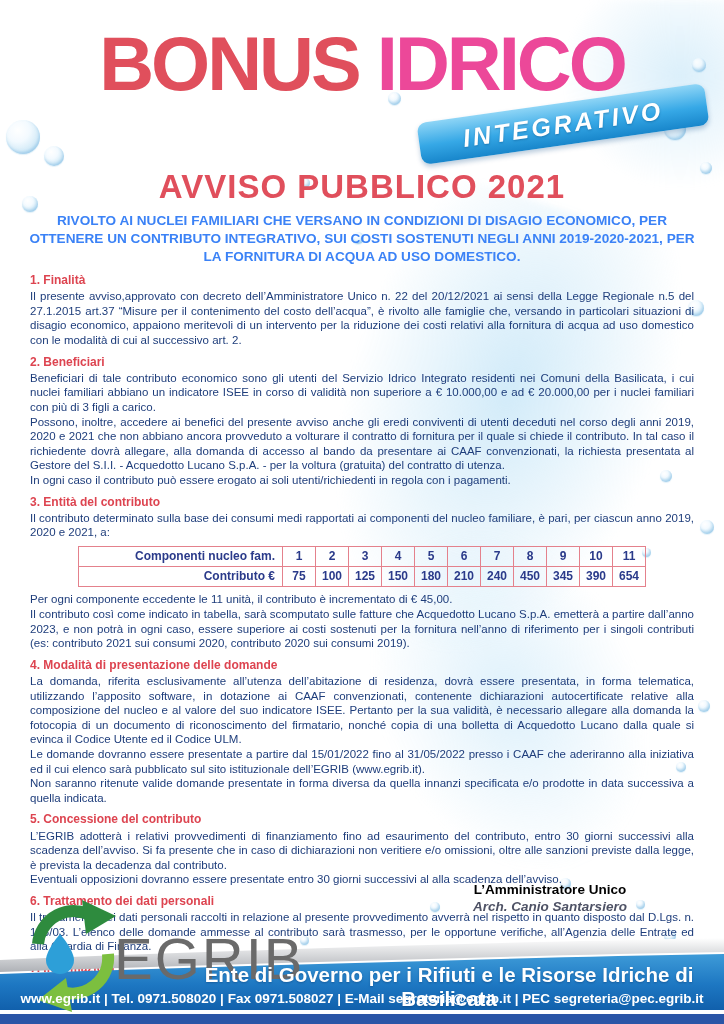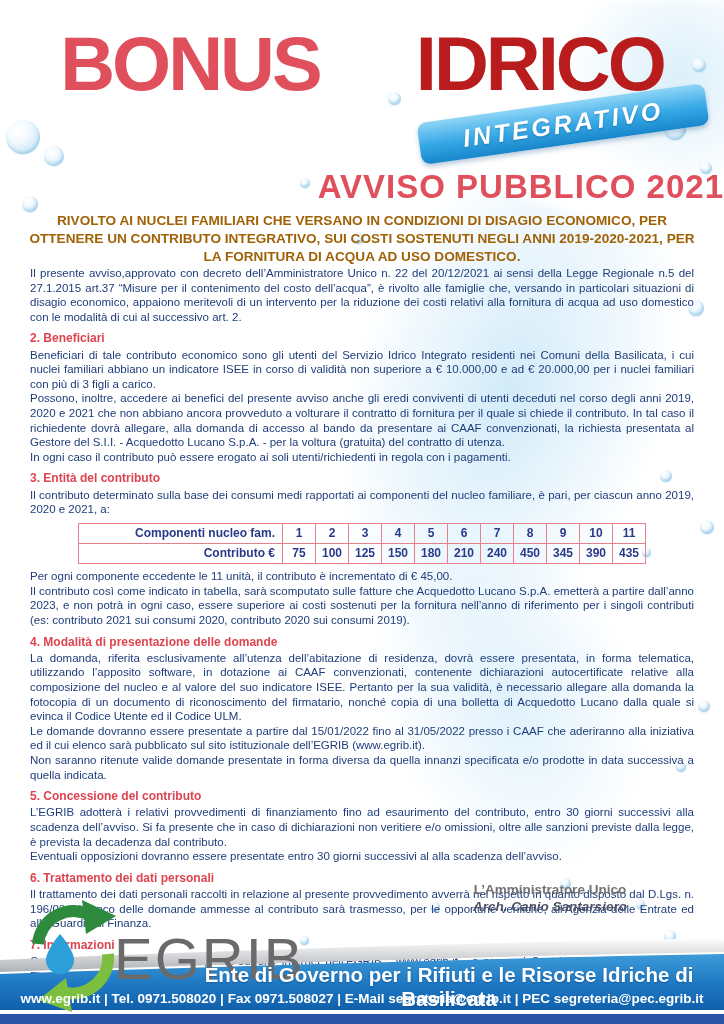--- a/index.html
+++ b/index.html
@@ -19,46 +19,46 @@
         background:radial-gradient(ellipse at 50% 50%, rgba(170,218,245,.38), rgba(255,255,255,0) 70%);
         transform:rotate(-24deg);filter:blur(4px);}
   .splash-c{left:560px;top:0px;width:200px;height:190px;
         background:radial-gradient(ellipse at 60% 40%, rgba(175,220,245,.45), rgba(255,255,255,0) 70%);
         filter:blur(3px);}
 
   
   .main-title{position:absolute;top:26px;left:0;width:100%;text-align:center;
         font-size:76px;font-weight:bold;letter-spacing:-3px;line-height:1;white-space:nowrap;}
   .t-red{color:#e04f5c;}
-  .t-blue{color:#b91c1c;margin-left:39px;}
+  .t-blue{color:#ec4899;}
   .ribbon{position:absolute;top:103px;right:16px;width:290px;height:42px;transform:rotate(-8deg);
         background:linear-gradient(180deg,#8ed5f6 0%,#36a8e6 55%,#1886cb 100%);
         border-radius:9px;display:flex;align-items:center;justify-content:center;
         box-shadow:0 3px 5px rgba(0,70,130,.28);}
   .ribbon span{color:#ffffff;font-style:italic;font-weight:bold;font-size:25px;letter-spacing:3px;
         text-shadow:0 1px 2px rgba(0,60,110,.35);}
-  .avviso{position:absolute;top:168px;left:0;width:100%;text-align:right;
+  .avviso{position:absolute;top:168px;left:0;width:100%;text-align:center;
         color:#e04f5c;font-size:33px;font-weight:bold;letter-spacing:1px;}
   .intro{position:absolute;top:212px;left:20px;width:684px;text-align:center;
-        color:#a16207;font-weight:bold;font-size:13.6px;line-height:1.32;}
+        color:#3b82f6;font-weight:bold;font-size:13.6px;line-height:1.32;}
 
   
   .content{position:absolute;top:266px;left:30px;width:664px;
         color:#1e3d7b;font-size:11.5px;line-height:1.27;text-align:justify;}
   .sec-title{color:#dd4450;font-weight:bold;font-size:12px;margin:7px 0 1px 0;text-align:left;}
   .content p{margin:0;}
 
   table.contrib{border-collapse:collapse;margin:6px auto 5px auto;}
   table.contrib td{border:1px solid #e4818c;text-align:center;font-weight:bold;
         font-size:12px;color:#2a3a8a;padding:2px 0;width:32px;}
   table.contrib td.lbl{width:196px;text-align:right;padding-right:7px;}
 
   
   .signature{position:absolute;top:882px;left:395px;width:310px;text-align:center;line-height:1.25;}
-  .sig-role{color:#737373;font-weight:bold;font-size:13.5px;}
+  .sig-role{color:#000000;font-weight:bold;font-size:13.5px;}
   .sig-name{color:#4e5265;font-weight:bold;font-size:13.5px;font-style:italic;}
 
   
   .logo{position:absolute;left:24px;top:896px;display:flex;align-items:center;z-index:5;}
   .logo-text{font-size:58px;color:#6a6a6a;letter-spacing:2px;margin-left:-6px;margin-top:6px;}
 
   
   .footer-svg{position:absolute;left:0;top:924px;width:724px;height:100px;z-index:2;}
   .footer-org{position:absolute;top:963px;left:169px;width:560px;text-align:center;z-index:6;
         color:#ffffff;font-weight:bold;font-size:20.5px;text-shadow:0 1px 2px rgba(0,40,90,.35);}
@@ -103,20 +103,21 @@
   <div class="ribbon">
     <span>INTEGRATIVO</span>
   </div>
 
   <div class="avviso">AVVISO PUBBLICO 2021</div>
 
   <div class="intro">RIVOLTO AI NUCLEI FAMILIARI CHE VERSANO IN CONDIZIONI DI DISAGIO ECONOMICO, PER OTTENERE UN CONTRIBUTO INTEGRATIVO, SUI COSTI SOSTENUTI NEGLI ANNI 2019-2020-2021, PER LA FORNITURA DI ACQUA AD USO DOMESTICO.</div>
 
   <div class="content">
 
+    <div class="sec-title">1. Finalità</div>
     <p>Il presente avviso,approvato con decreto dell’Amministratore Unico n. 22 del 20/12/2021 ai sensi della Legge Regionale n.5 del 27.1.2015 art.37 “Misure per il contenimento del costo dell’acqua”, è rivolto alle famiglie che, versando in particolari situazioni di disagio economico, appaiono meritevoli di un intervento per la riduzione dei costi relativi alla fornitura di acqua ad uso domestico con le modalità di cui al successivo art. 2.</p>
 
     <div class="sec-title">2. Beneficiari</div>
     <p>Beneficiari di tale contributo economico sono gli utenti del Servizio Idrico Integrato residenti  nei Comuni della Basilicata, i cui nuclei familiari abbiano un indicatore ISEE in corso di validità non superiore a € 10.000,00 e ad € 20.000,00 per i nuclei familiari con più di 3 figli a carico.</p>
     <p>Possono, inoltre, accedere ai benefici del presente avviso anche gli eredi conviventi di utenti deceduti nel corso degli anni  2019, 2020 e 2021 che non abbiano ancora provveduto a volturare il contratto di fornitura per il quale si chiede il contributo. In tal caso il richiedente dovrà allegare, alla domanda di accesso al bando da presentare ai CAAF convenzionati, la richiesta presentata al Gestore del S.I.I. - Acquedotto Lucano S.p.A. - per la voltura (gratuita) del contratto di utenza.</p>
     <p>In ogni caso il contributo può essere erogato ai soli utenti/richiedenti in regola con i pagamenti.</p>
 
     <div class="sec-title">3. Entità del contributo</div>
     <p>Il contributo determinato sulla base dei consumi medi rapportati ai componenti del nucleo familiare, è pari, per ciascun anno 2019, 2020 e 2021, a:</p>
 
@@ -141,21 +142,21 @@
         <td>75</td>
         <td>100</td>
         <td>125</td>
         <td>150</td>
         <td>180</td>
         <td>210</td>
         <td>240</td>
         <td>450</td>
         <td>345</td>
         <td>390</td>
-        <td>435</td>
+        <td>654</td>
       </tr>
     </tbody>
       </table>
 
     <p>Per ogni componente eccedente le 11 unità, il contributo è incrementato di € 45,00.</p>
     <p>Il contributo così come indicato in tabella, sarà scomputato sulle fatture che Acquedotto Lucano S.p.A. emetterà a partire dall’anno 2023, e non potrà  in ogni caso, essere superiore ai costi sostenuti per la fornitura nell’anno di riferimento per i singoli contributi (es: contributo 2021 sui consumi 2020, contributo 2020 sui consumi 2019).</p>
 
     <div class="sec-title">4. Modalità di presentazione delle domande</div>
     <p>La domanda, riferita esclusivamente all’utenza dell’abitazione di residenza, dovrà essere presentata, in forma telematica, utilizzando l’apposito software, in dotazione ai CAAF convenzionati, contenente dichiarazioni autocertificate relative alla composizione del nucleo e al valore del suo indicatore ISEE. Pertanto per la sua validità, è necessario allegare alla domanda la fotocopia di un documento di riconoscimento del firmatario, nonché copia di una bolletta di Acquedotto Lucano dalla quale si evinca il Codice Utente ed il Codice ULM.</p>
     <p>Le domande dovranno essere presentate a partire dal 15/01/2022 fino al 31/05/2022 presso i CAAF che aderiranno alla iniziativa ed il cui elenco sarà pubblicato sul sito istituzionale dell’EGRIB (www.egrib.it).</p>

